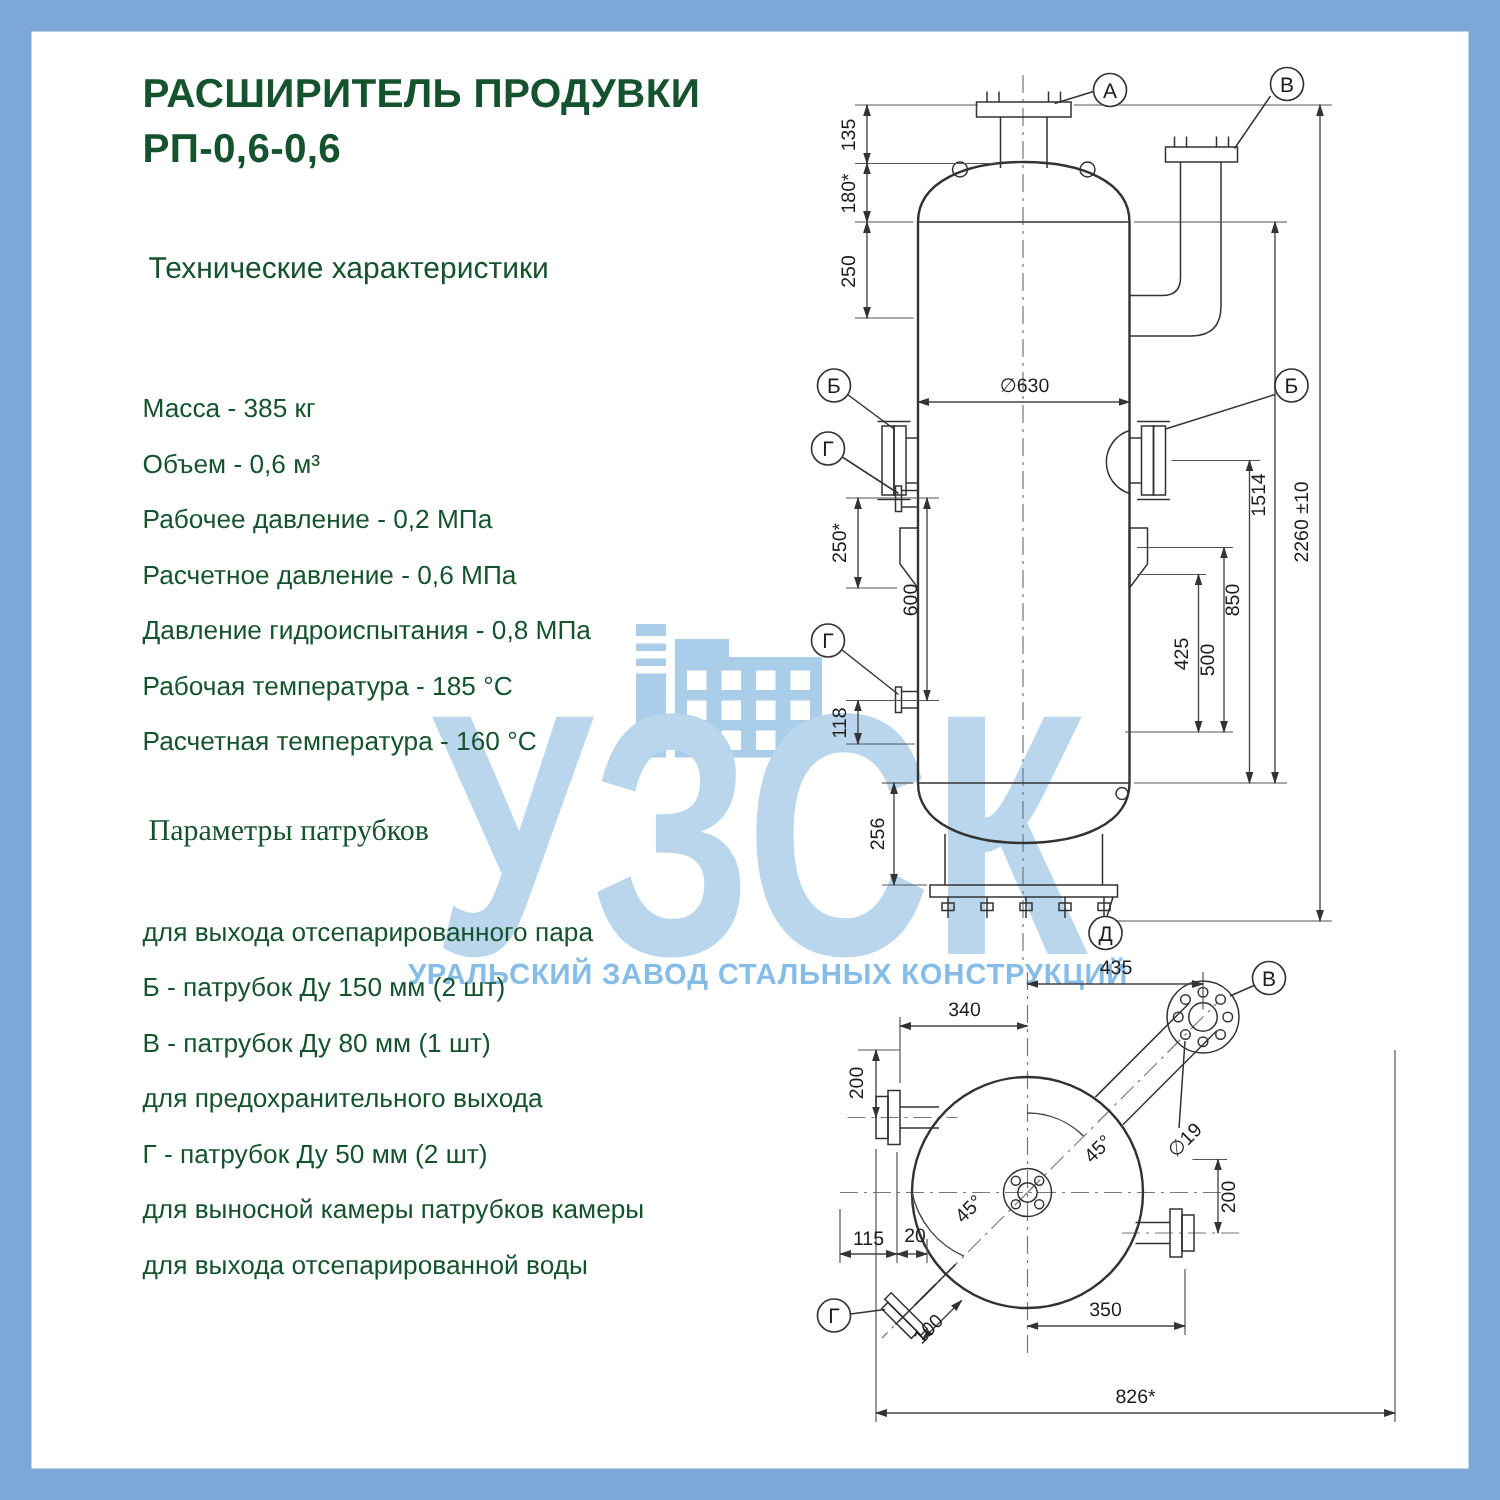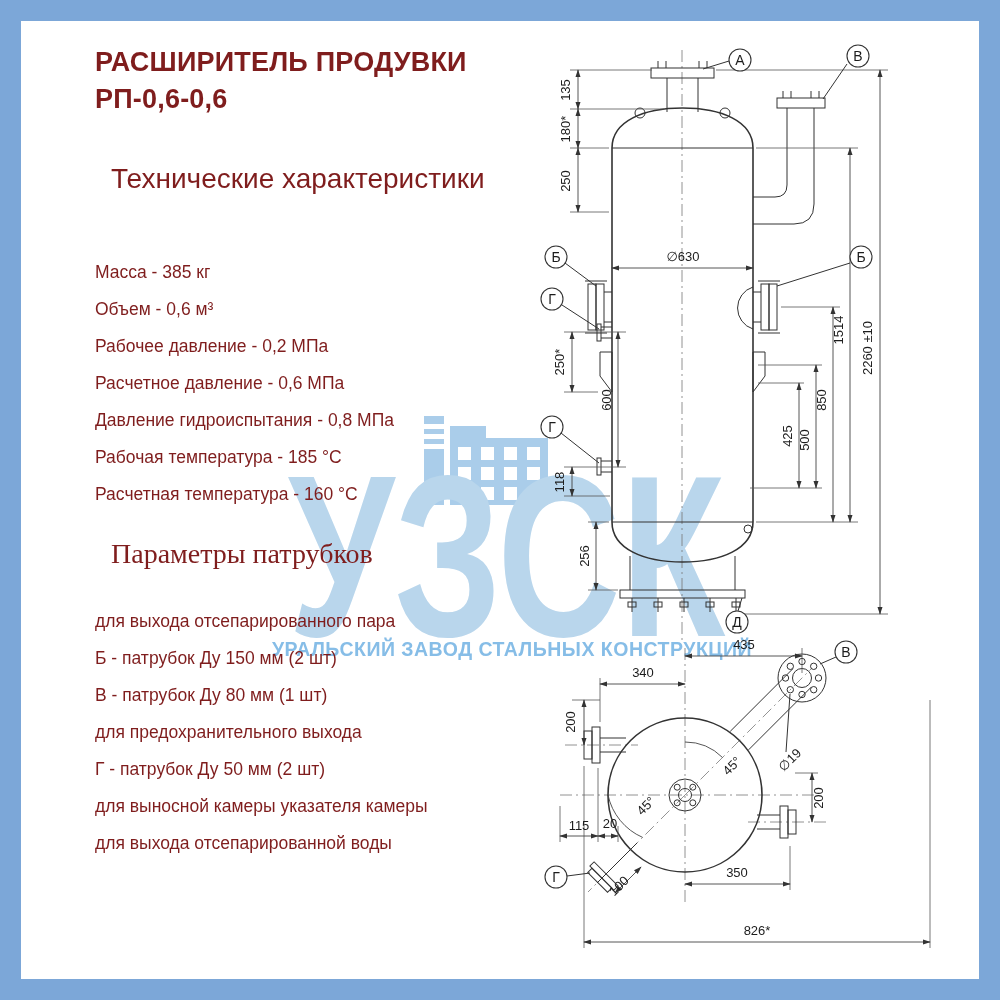--- a/index.html
+++ b/index.html
@@ -1,23 +1,23 @@
 <!DOCTYPE html>
 <html><head>
 <meta charset="utf-8">
 <style>
   html,body{margin:0;padding:0;background:#e8eef5;}
   .frame{position:relative;width:1000px;height:1000px;background:#7ca7d8;box-sizing:border-box;
          font-family:"Liberation Sans",sans-serif;overflow:hidden;}
   .content{position:absolute;left:21px;top:21px;right:21px;bottom:21px;background:#ffffff;}
   .wm-svg{position:absolute;left:0;top:0;width:1000px;height:1000px;z-index:1;pointer-events:none;}
   .drawing{position:absolute;left:0;top:0;width:1000px;height:1000px;z-index:2;pointer-events:none;}
-  .left-col{position:absolute;left:95px;top:44px;width:480px;z-index:3;color:#7f1d1d;}
+  .left-col{position:absolute;left:95px;top:44px;width:480px;z-index:3;color:#14532d;}
   .doc-title{font-size:27px;font-weight:700;line-height:37px;margin:0;letter-spacing:.2px;}
-  .sec-heading{font-size:28px;font-weight:400;margin:16px;line-height:30px;}
+  .sec-heading{font-size:20px;font-weight:400;margin:4px;line-height:30px;}
   .specs-heading{margin-top:46px;}
   .nozzles-heading{margin-top:26px;font-family:Liberation Serif, serif;}
   ul{list-style:none;margin:0;padding:0;font-size:17.5px;}
   .specs-list{margin-top:60px;}
   .specs-list li{line-height:37px;}
   .nozzles-list{margin-top:34px;}
   .nozzles-list li{line-height:37px;}
   
   .ol{stroke:#333;stroke-width:1.6;fill:none;}
   .tl{stroke:#333;stroke-width:1;fill:none;}
@@ -358,17 +358,17 @@
       <li>Расчетная температура - 160 °С</li>
     </ul>
 
     <h2 class="sec-heading nozzles-heading">Параметры патрубков</h2>
     <ul class="nozzles-list">
       <li>для выхода отсепарированного пара</li>
       <li>Б - патрубок Ду 150 мм (2 шт)</li>
       <li>В - патрубок Ду 80 мм (1 шт)</li>
       <li>для предохранительного выхода</li>
       <li>Г - патрубок Ду 50 мм (2 шт)</li>
-      <li>для выносной камеры указателя камеры</li>
+      <li>для выносной камеры патрубков камеры</li>
       <li>для выхода отсепарированной воды</li>
     </ul>
   </div>
 </div>
 
 </body></html>

